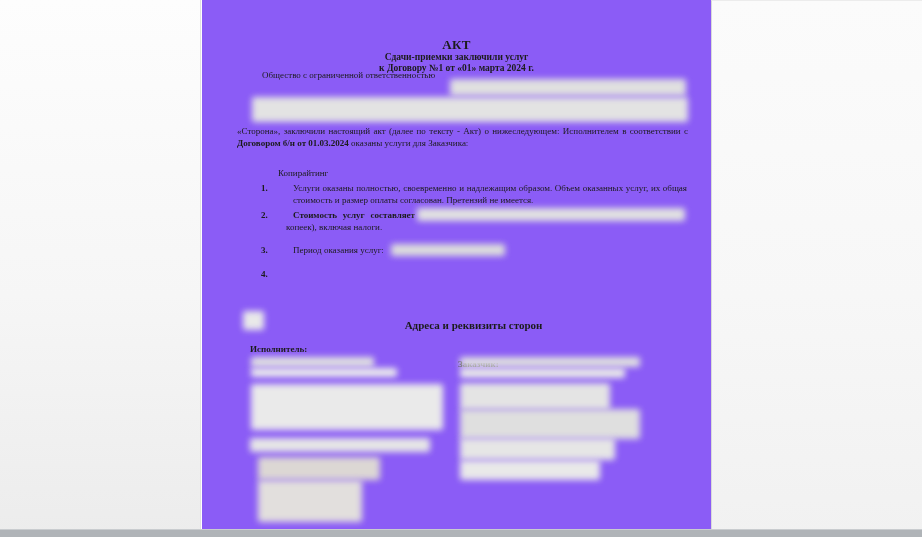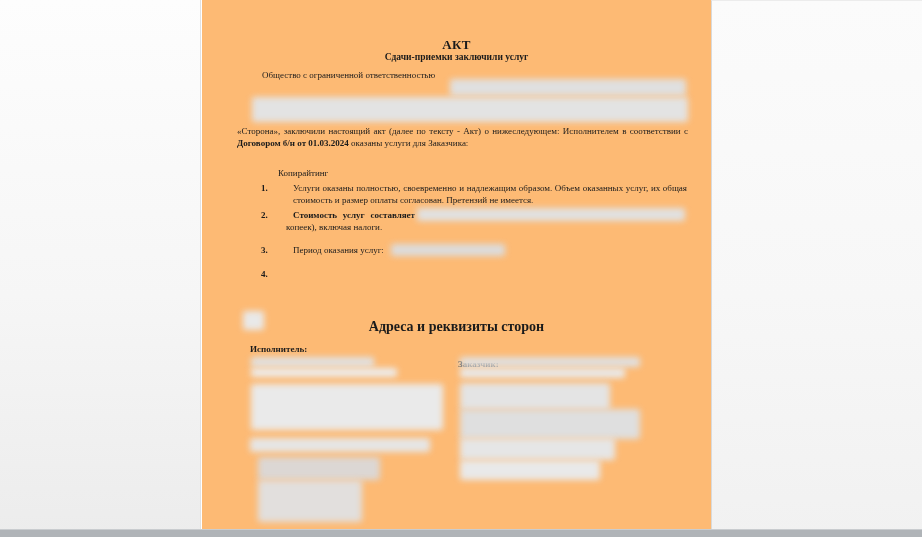--- a/index.html
+++ b/index.html
@@ -11,46 +11,47 @@
   .strip-left{
     position:absolute;left:0;top:0;width:200px;height:537px;
     background:linear-gradient(180deg,#fdfdfd 0%,#f6f6f6 55%,#ececec 100%);
     border-right:1px solid #e2e2e2;
   }
   .strip-right{
     position:absolute;left:711px;top:0;width:211px;height:537px;
     background:linear-gradient(180deg,#fbfbfb 0%,#f7f7f7 55%,#f1f1f1 100%);
     border-left:1px solid #d9d9d9;border-top:1px solid #ececec;
   }
-  .page{position:absolute;left:202px;top:0;width:509px;height:529px;background:#fdba74;}
+  .page{position:absolute;left:202px;top:0;width:509px;height:529px;background:#8b5cf6;}
   .scrollbar{position:absolute;left:0;top:529px;width:922px;height:8px;background:#b0b4b8;border-top:1px solid #c9cccf;}
   
   .p{position:absolute;font-size:9px;line-height:11.5px;white-space:normal;}
   .j{text-align:justify;}
   .b{font-weight:bold;}
   .t-center{position:absolute;left:0;width:100%;text-align:center;font-weight:bold;}
   .title{top:37px;font-size:13px;letter-spacing:.4px;}
   .sub1{top:52px;font-size:9.5px;}
   .sub2{top:63px;font-size:9.5px;}
-  .sect{top:319px;font-size:14px;}
+  .sect{top:319px;font-size:11px;padding-left:17px;}
   
   .rd{position:absolute;filter:blur(3px);border-radius:2px;}
 </style>
 </head>
 <body>
 
 <div class="canvas">
 
   <div class="strip-left"></div>
   <div class="strip-right"></div>
 
   <div class="page">
 
     <div class="t-center title">АКТ</div>
     <div class="t-center sub1">Сдачи-приемки заключили услуг</div>
+    <div class="t-center sub2">к Договору №1 от «01» марта 2024 г.</div>
 
     <div class="p" style="left:60px;top:70px;">Общество с ограниченной ответственностью</div>
     <div class="rd" style="left:248px;top:79px;width:236px;height:17px;background:#e0e0e0;"></div>
     <div class="rd" style="left:50px;top:97px;width:436px;height:25px;background:#e3e3e3;"></div>
 
     <div class="p j" style="left:35px;top:126px;width:451px;"><span>«Сторона», заключили настоящий акт (далее по тексту - Акт) о нижеследующем: Исполнителем в соответствии с </span><span class="b">Договором б/н от 01.03.2024</span><span> оказаны услуги для Заказчика:</span></div>
 
     <div class="p" style="left:76px;top:168px;">Копирайтинг</div>
 
     <div class="p b" style="left:59px;top:183px;">1.</div>

